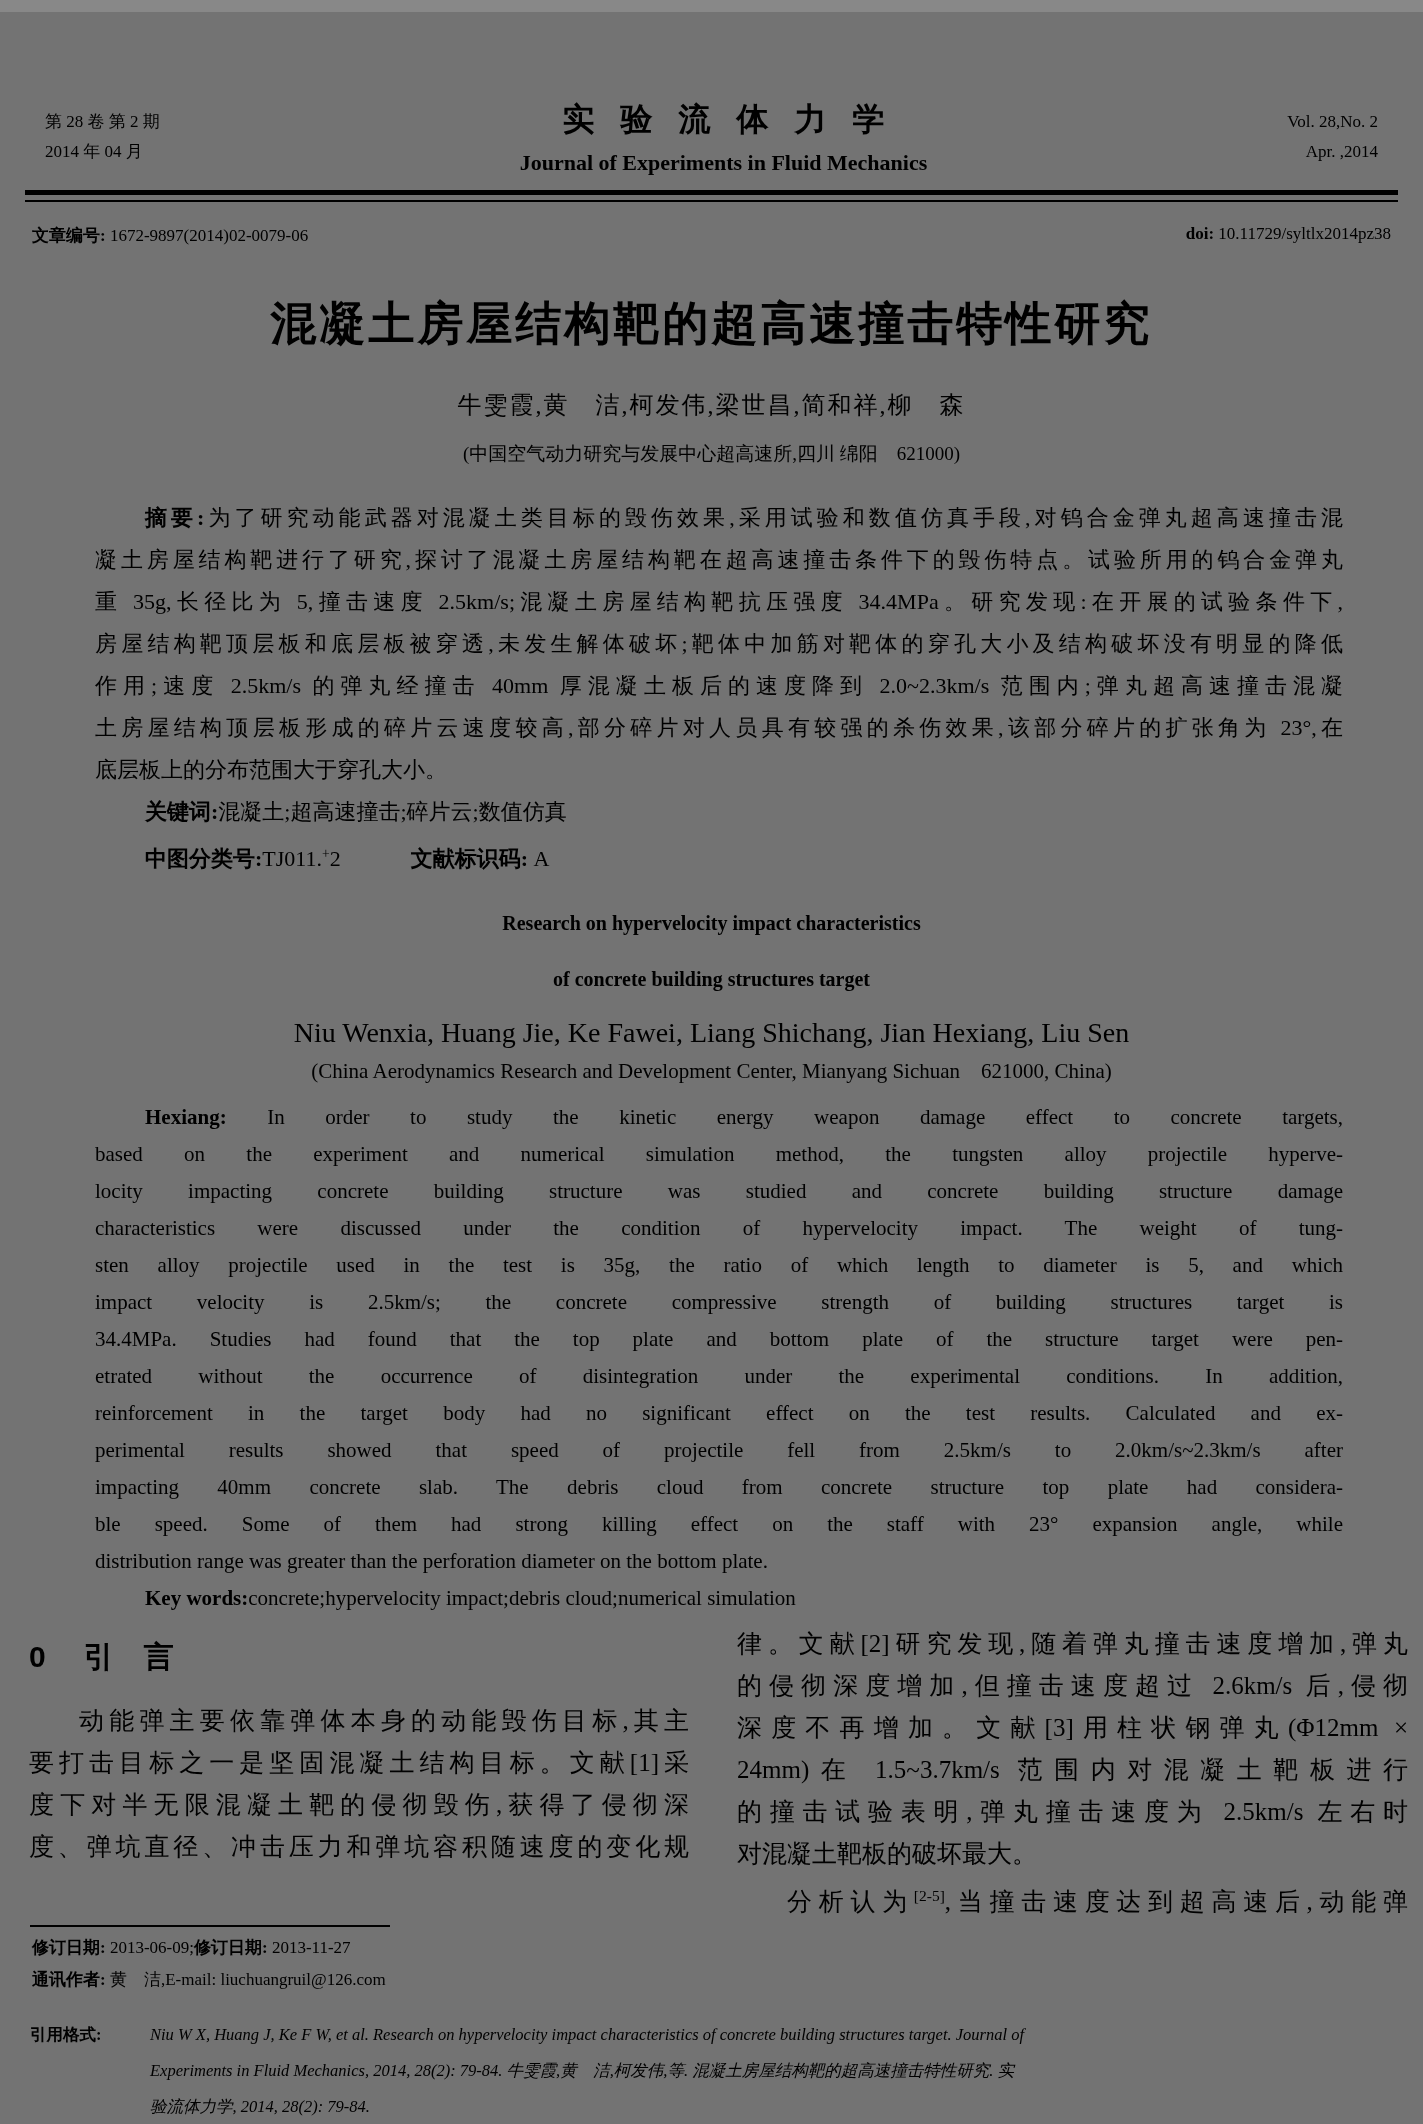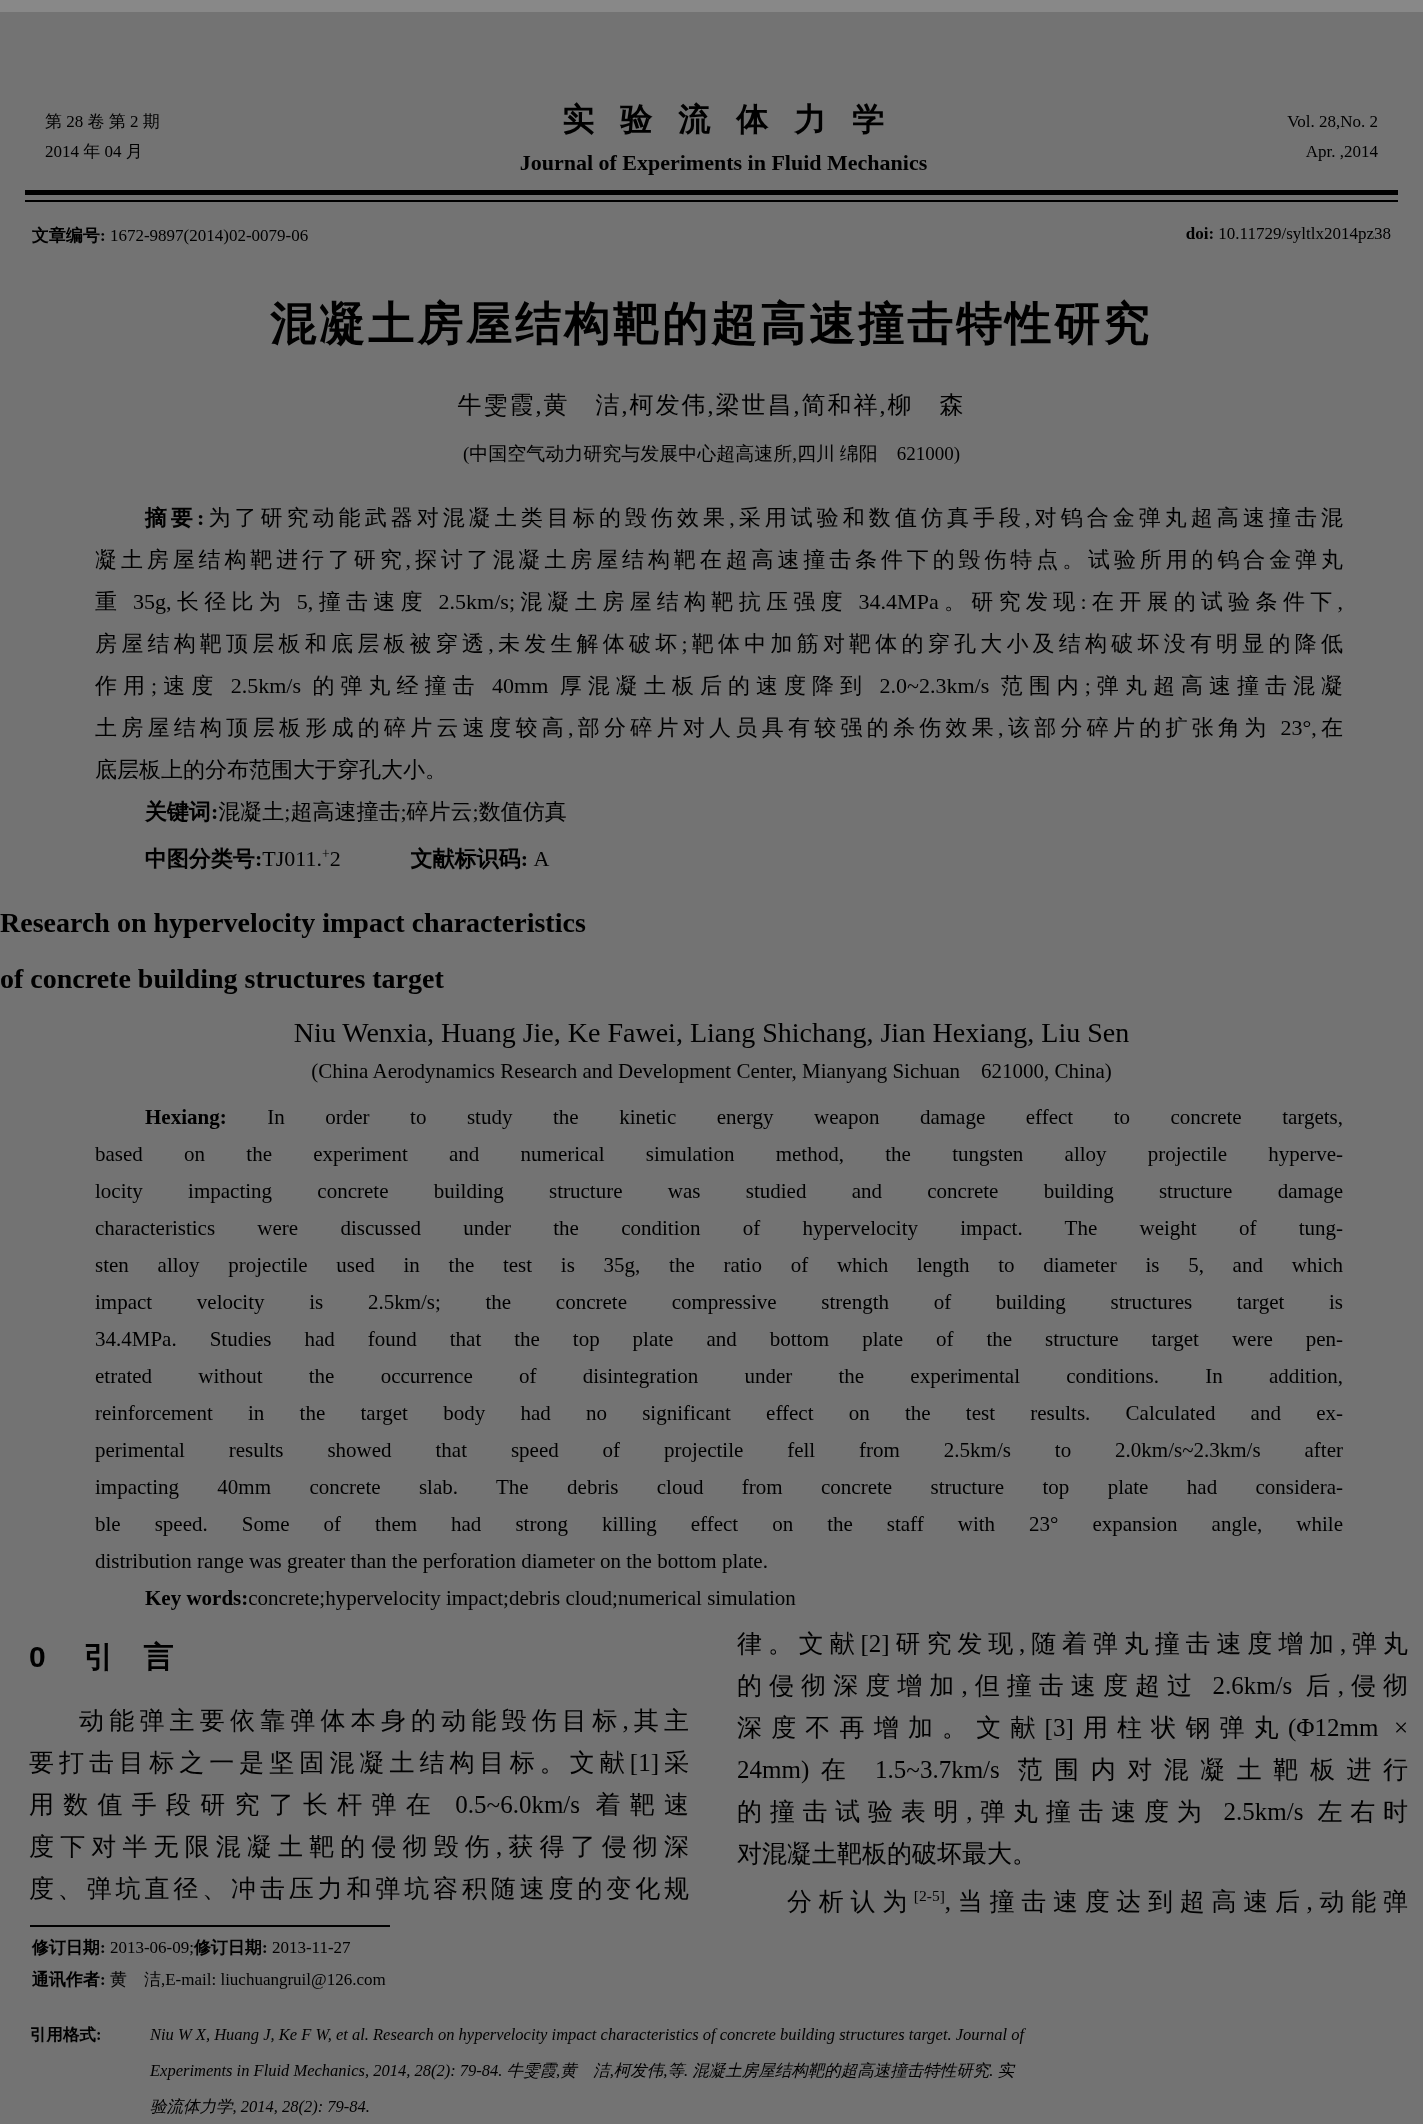--- a/index.html
+++ b/index.html
@@ -28,21 +28,21 @@
   .affil-cn{margin-top:20px;text-align:center;font-size:19px;}
   
   .abstract-cn{margin:30px 80px 0 95px;font-size:22px;}
   .abstract-cn .ln, .kwline{line-height:42px;height:42px;overflow:hidden;}
   .first-indent{padding-left:50px;}
   .fill{text-align:justify;text-align-last:justify;text-justify:inter-character;}
   .kwblock{margin:0 80px 0 95px;font-size:22px;}
   .clc-gap{margin-left:70px;}
   sup{font-size:0.62em;}
   
-  .title-en{margin-top:20px;font-size:28px;font-weight:bold;line-height:56px;}
+  .title-en{margin-top:20px;text-align:center;font-size:20px;font-weight:bold;line-height:56px;}
   .authors-en{margin-top:10px;text-align:center;font-size:28px;}
   .affil-en{margin-top:8px;text-align:center;font-size:21px;}
   
   .abstract-en{margin:14px 80px 0 95px;font-size:21px;}
   .abstract-en .ln, .kwline-en{line-height:37px;height:37px;overflow:hidden;}
   .kwblock-en{margin:0 80px 0 95px;font-size:21px;}
   
   .columns{display:flex;margin:6px 15px 0 29px;}
   .col-left{width:660px;margin-right:48px;}
   .col-right{width:671px;}
@@ -153,21 +153,20 @@
   </div>
 
   <div class="columns">
     <div class="col-left">
       <div class="sec-heading">
         <span class="sec-num">0</span><span>引　言</span>
       </div>
       <div class="bodytext intro-left">
           <div class="ln fill ind">动能弹主要依靠弹体本身的动能毁伤目标,其主</div>
           <div class="ln fill">要打击目标之一是坚固混凝土结构目标。文献[1]采</div>
-          <div class="ln fill">用数值手段研究了长杆弹在 0.5~6.0km/s 着靶速</div>
           <div class="ln fill">度下对半无限混凝土靶的侵彻毁伤,获得了侵彻深</div>
           <div class="ln fill">度、弹坑直径、冲击压力和弹坑容积随速度的变化规</div>
         </div>
     </div>
     <div class="col-right">
       <div class="bodytext">
           <div class="ln fill">律。文献[2]研究发现,随着弹丸撞击速度增加,弹丸</div>
           <div class="ln fill">的侵彻深度增加,但撞击速度超过 2.6km/s 后,侵彻</div>
           <div class="ln fill">深度不再增加。文献[3]用柱状钢弹丸(Φ12mm ×</div>
           <div class="ln fill">24mm)在 1.5~3.7km/s 范围内对混凝土靶板进行</div>

